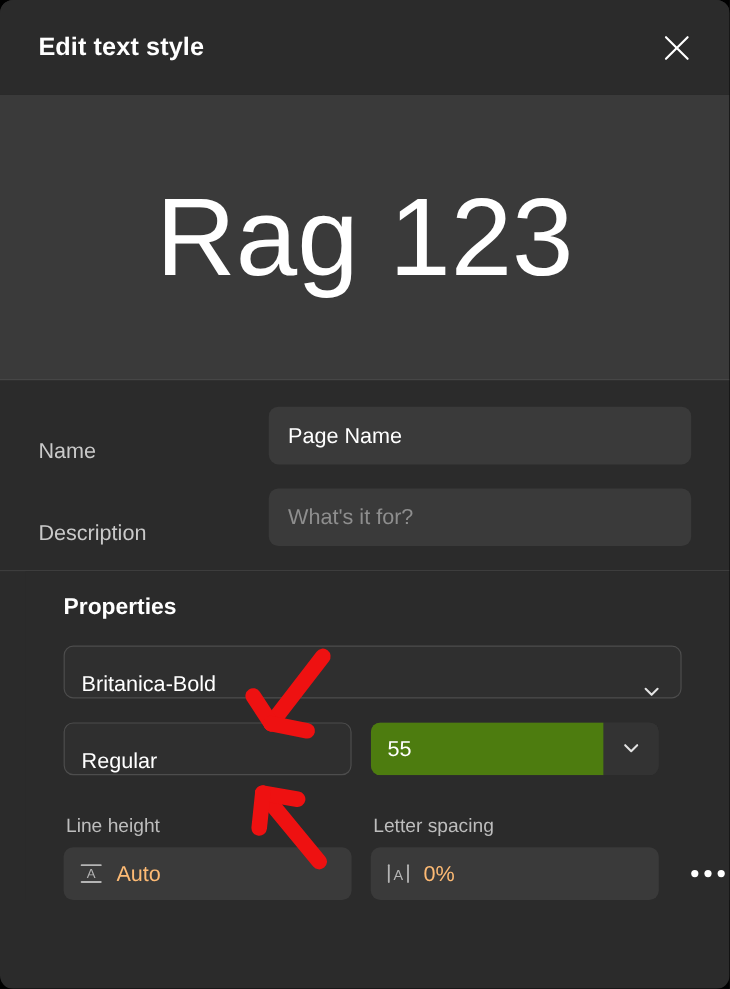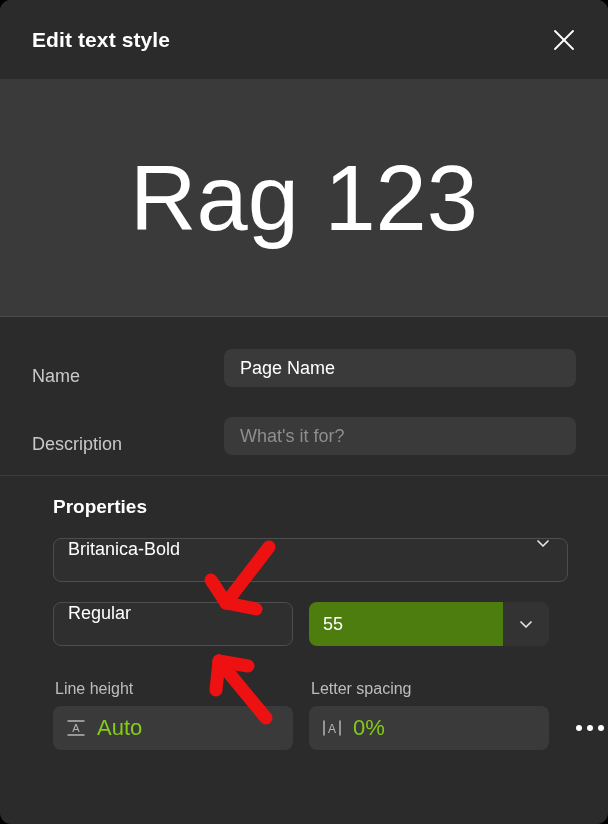--- a/index.html
+++ b/index.html
@@ -80,21 +80,21 @@
   }
   .field-row:last-child { margin-bottom: 0; }
   .field-label {
     width: 192px;
     font-size: 18px;
     color: #c9c9c9;
     flex-shrink: 0;
   }
   .text-input {
     flex: 1;
-    height: 38px;
+    height: 48px;
     background: #3a3a3a;
     border: none;
     border-radius: 8px;
     color: #ffffff;
     font-size: 18px;
     font-family: "Liberation Sans", sans-serif;
     padding: 8px 16px;
     outline: none;
   }
   .text-input::placeholder { color: #8e8e8e; }
@@ -114,21 +114,21 @@
   }
 
   .select-box {
     position: relative;
     width: 100%;
     height: 44px;
     background: #2f2f2f;
     border: 1px solid #4d4d4d;
     border-radius: 8px;
     display: flex;
-    align-items: flex-start;
+    align-items: flex-end;
     padding: 0 14px;
     cursor: pointer;
   }
   .select-value {
     font-size: 18px;
     color: #ffffff;
     flex: 1;
     white-space: nowrap;
     overflow: hidden;
   }
@@ -192,22 +192,22 @@
     gap: 10px;
   }
   .icon-input .glyph {
     display: flex;
     align-items: center;
     justify-content: center;
     width: 22px;
     flex-shrink: 0;
   }
   .icon-input .val {
-    font-size: 22px;
-    color: #84cc16;
+    font-size: 18px;
+    color: #fdba74;
     background: transparent;
     border: none;
     outline: none;
     width: 100%;
     font-family: "Liberation Sans", sans-serif;
   }
 
   .bottom-row {
     display: flex;
     align-items: flex-end;

